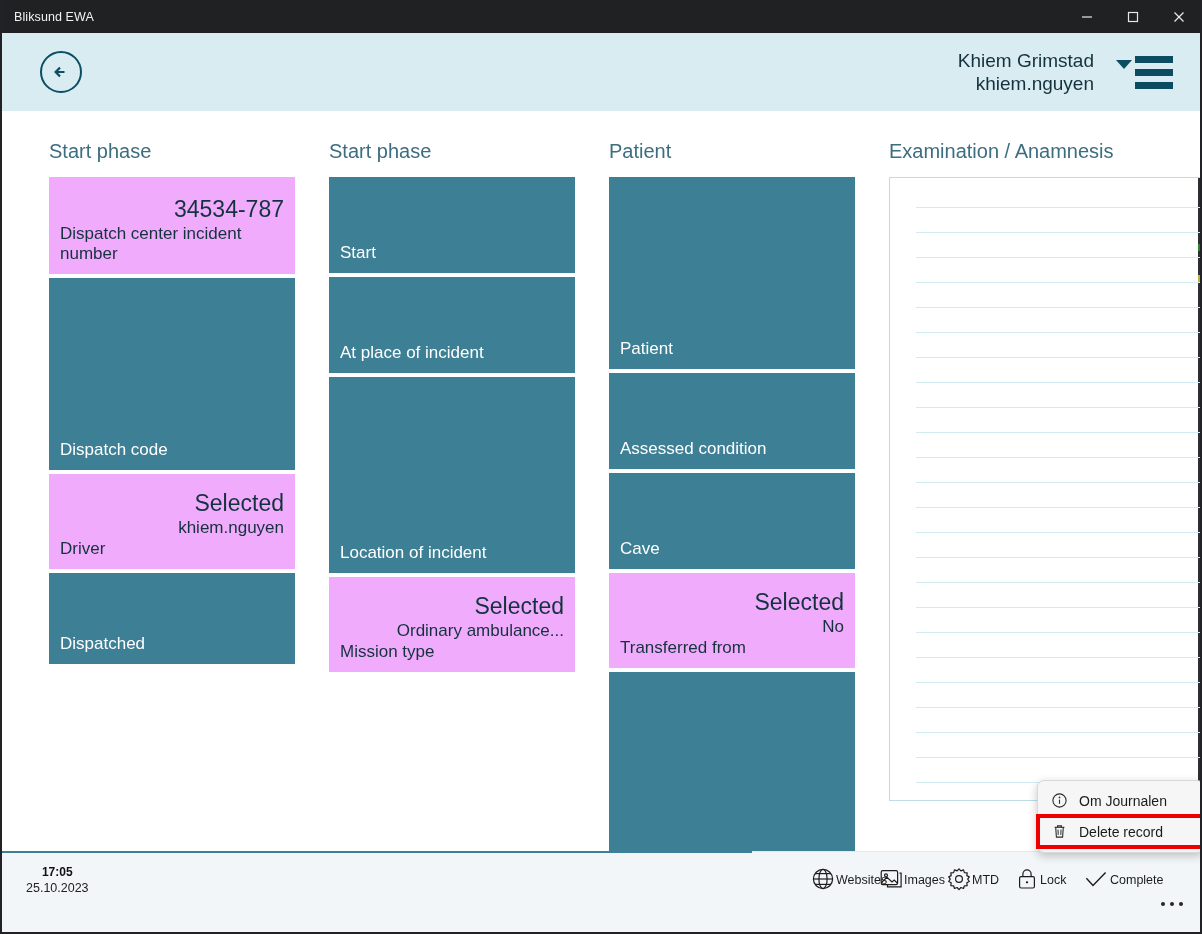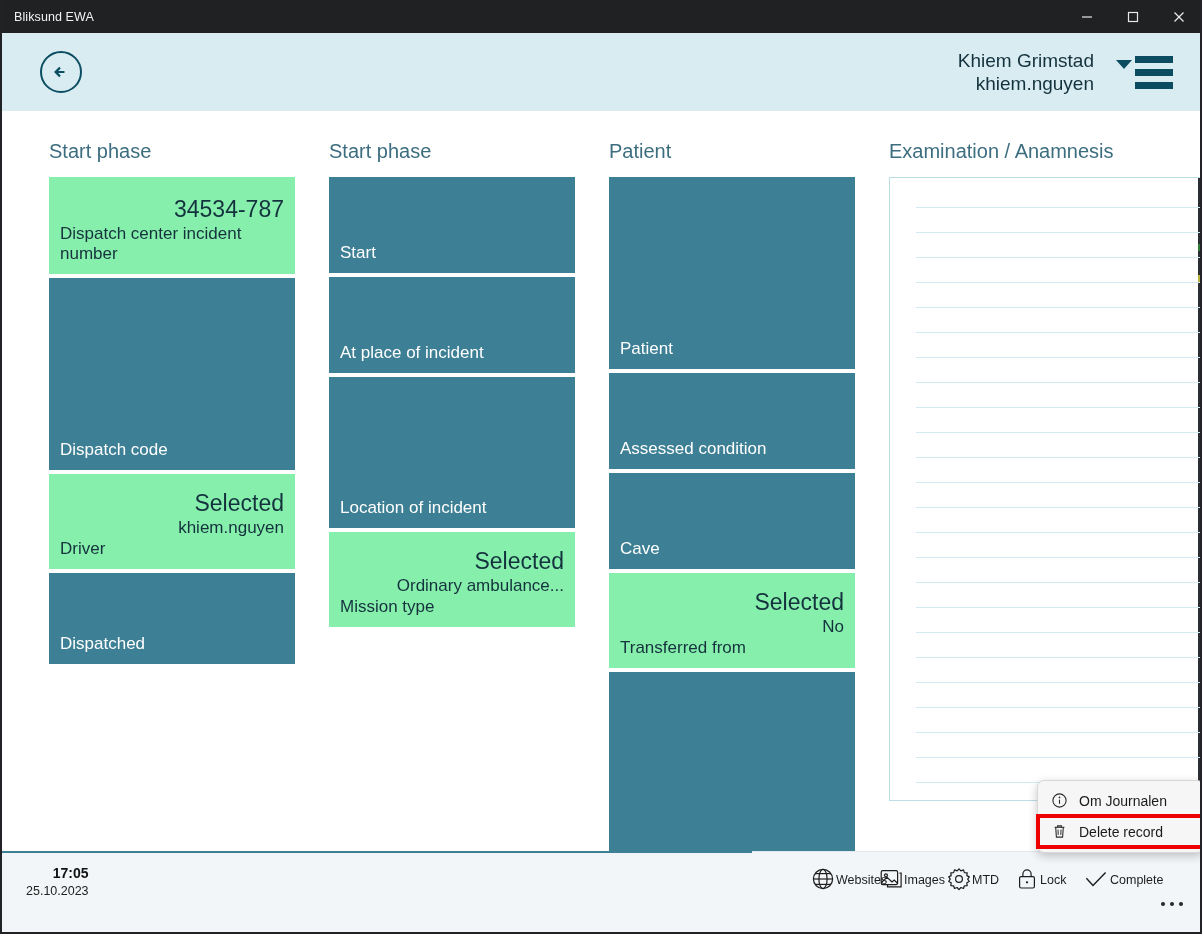--- a/index.html
+++ b/index.html
@@ -69,21 +69,21 @@
   .col-title {
     font-size: 20px; color: #3d6e80; font-weight: 400;
     margin: 29px 0 14px 0; white-space: nowrap;
   }
   .card {
     position: relative; width: 100%; margin-bottom: 4px;
     padding: 8px 11px 9px 11px; display: flex; flex-direction: column;
     justify-content: flex-end; cursor: pointer; overflow: hidden;
   }
   .card.filled { background: #3d7f94; }
-  .card.empty  { background: #86efac; }
+  .card.empty  { background: #f0abfc; }
   .card.filled .card-label { color: #ffffff; font-size: 17px; }
   .card.empty  .card-label { color: #15323d; font-size: 17px; }
   .card-top {
     text-align: right; color: #14323d; font-size: 23px;
     line-height: 1.16; margin-bottom: 1px;
   }
   .card-value {
     text-align: right; color: #14323d; font-size: 17px;
     line-height: 1.2; margin-bottom: 1px;
   }
@@ -117,21 +117,21 @@
   }
   .ctxitem.highlight { outline: 4px solid #ee0000; outline-offset: -2px; text-align: center; }
 
   
   .bottombar {
     position: absolute; bottom: 0; left: 0; width: 1198px; height: 81px;
     background: #f3f6f8; border-top: 1px solid #e2e8ec;
     display: flex; align-items: flex-start; z-index: 30;
   }
   .clock { margin: 12px 0 0 24px; line-height: 1.35; }
-  .clock-time { font-size: 14px; font-weight: bold; color: #111; text-align: right; }
+  .clock-time { font-size: 12px; font-weight: bold; color: #111; text-align: center; }
   .clock-date { font-size: 12.5px; color: #222; }
   .tools { margin-left: auto; display: flex; align-items: flex-start;
            padding-top: 8px; padding-right: 6px; }
   .tool {
     width: 68px; display: flex; flex-direction: row; align-items: center;
     cursor: pointer; padding-top: 4px;
   }
   .tool-ico { height: 30px; display: flex; align-items: center; justify-content: center; }
   .tool-lbl {
     font-size: 12.5px; color: #1c1c1c; text-align: center;
@@ -215,21 +215,21 @@
     </div>
 
     <div class="col" id="col1" style="left:327px; width:246px;">
       <div class="col-title">Start phase</div>
       <div class="card filled" style="height:96px">
         <div class="card-label">Start</div>
       </div>
       <div class="card filled" style="height:96px">
         <div class="card-label">At place of incident</div>
       </div>
-      <div class="card filled" style="height:151px">
+      <div class="card filled" style="height:196px">
         <div class="card-label">Location of incident</div>
       </div>
       <div class="card empty" style="height:95px">
         <div class="card-top">Selected</div>
         <div class="card-value">Ordinary ambulance...</div>
         <div class="card-label">Mission type</div>
       </div>
     </div>
 
     <div class="col" id="col2" style="left:607px; width:246px;">

